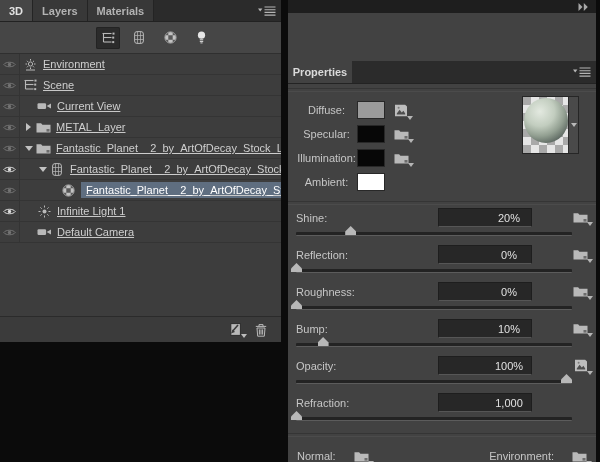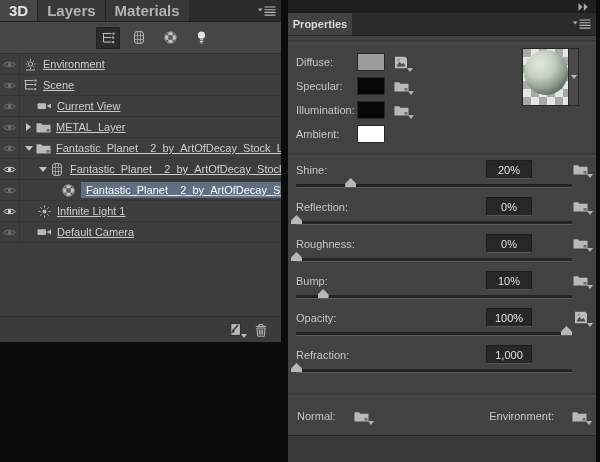--- a/index.html
+++ b/index.html
@@ -5,21 +5,21 @@
   html,body{margin:0;padding:0;background:#090909;}
   #screen{position:relative;width:600px;height:462px;background:#0b0b0b;overflow:hidden;
     font-family:"Liberation Sans",sans-serif;font-size:11px;color:#c8c8c8;-webkit-font-smoothing:antialiased;}
   .icon{display:inline-flex;align-items:center;justify-content:center;color:#b9b9b9;}
   svg{display:block;}
 
   
   .left-panel{position:absolute;left:0;top:0;width:281px;height:339px;background:#3d3d3d;}
   .tabbar{height:21px;background:#2b2b2b;display:flex;align-items:stretch;position:relative;border-bottom:1px solid #222;}
   .tab{display:flex;align-items:center;padding:0 9px;background:#383838;border-right:1px solid #242424;
-       color:#b3b3b3;font-weight:bold;font-size:15px;cursor:default;}
+       color:#b3b3b3;font-weight:bold;font-size:11px;cursor:default;}
   .tab.active{background:#464646;color:#e2e2e2;}
   .tabbar-rest{flex:1;background:#2b2b2b;}
   .panel-menu{position:absolute;right:5px;top:6px;color:#b5b5b5;}
 
   .toolbar{height:31px;background:#464646;border-bottom:1px solid #2f2f2f;display:flex;align-items:center;
            padding-left:96px;gap:7px;}
   .filter-btn{width:24px;height:22px;display:flex;align-items:center;justify-content:center;border-radius:2px;color:#c0c0c0;}
   .filter-btn.selected{background:#2b2b2b;box-shadow:inset 0 0 0 1px #232323;}
 
   .list{height:262px;background:#3d3d3d;overflow:hidden;text-decoration:underline;}
@@ -37,48 +37,48 @@
 
   .left-footer{height:25px;border-top:1px solid #2b2b2b;background:#3b3b3b;display:flex;align-items:center;
                justify-content:flex-end;gap:13px;padding-right:13px;}
   .lf-btn{position:relative;display:flex;align-items:center;}
   .mini-caret{position:absolute;right:-6px;bottom:-2px;color:#bdbdbd;}
 
   
   .right-panel{position:absolute;left:288px;top:0;width:308px;height:462px;background:#424242;display:flex;flex-direction:column;}
   .collapse-strip{height:13px;background:#1e1e1e;position:relative;flex:none;}
   .dbl-arrow{position:absolute;right:7px;top:3px;color:#a8a8a8;}
-  .rp-tabbar{height:22px;background:#2b2b2b;border-bottom:1px solid #232323;display:flex;position:relative;flex:none;}
+  .rp-tabbar{height:22px;background:#2b2b2b;border-bottom:1px solid #232323;display:flex;position:relative;flex:none;margin-top:48px;}
   .rp-tab{width:64px;display:flex;align-items:center;justify-content:center;background:#424242;font-weight:bold;color:#dadada;}
   .rp-content{flex:1;position:relative;display:flex;flex-direction:column;}
   .mat-header{height:27px;display:flex;align-items:center;padding:5px 8px 0;flex:none;}
   .mat-icon-btn{width:23px;height:23px;border:1px solid #4e4e4e;border-radius:2px;background:#3e3e3e;
                 display:flex;align-items:center;justify-content:center;}
   .mat-title{margin-left:9px;font-weight:bold;font-size:12px;color:#e2e2e2;}
   .sep{height:2px;flex:none;border-top:1px solid #353535;border-bottom:1px solid #4b4b4b;margin-top:4px;}
 
   .swatch-section{position:relative;padding:6px 8px 2px;flex:none;height:97px;}
   .swatch-row{display:flex;align-items:center;height:24px;}
-  .swatch-label{width:61px;text-align:left;color:#c6c6c6;flex:none;}
+  .swatch-label{width:61px;text-align:center;color:#c6c6c6;flex:none;}
   .swatch{width:26px;height:16px;border:1px solid #282828;flex:none;}
   .map-btn{margin-left:9px;position:relative;display:flex;align-items:center;}
   .map-caret{position:absolute;right:-5px;bottom:-3px;color:#b5b5b5;}
   .preview{position:absolute;right:17px;top:4px;width:55px;height:56px;border:1px solid #262626;display:flex;background:#4a4a4a;}
   .preview-img{flex:1;position:relative;
      background:repeating-conic-gradient(#e6e6e6 0% 25%, #a9a9a9 0% 50%);background-size:16px 16px;}
   .sphere{position:absolute;left:1px;top:1px;width:44px;height:45px;border-radius:50%;
      background:radial-gradient(circle at 36% 30%, #e3e9e0 0%, #c2cdbf 35%, #93a092 58%, #55605a 82%, #23282a 100%);}
   .preview-strip{width:9px;border-left:1px solid #2c2c2c;display:flex;align-items:center;justify-content:center;background:#4a4a4a;color:#e8e8e8;}
 
   .slider-section{padding:2px 8px 0;flex:none;}
   .slider-group{height:37px;}
   .sg-top{display:flex;align-items:center;height:21px;gap:32px;}
   .sg-label{flex:1;color:#c6c6c6;}
   .sg-value{width:44px;height:17px;background:#272727;border:1px solid #1e1e1e;border-bottom-color:#565656;
-            color:#e0e0e0;display:flex;align-items:center;justify-content:center;flex:none;}
+            color:#e0e0e0;display:flex;align-items:center;justify-content:center;flex:none;padding-left:48px;}
   .sg-map{width:24px;display:flex;justify-content:center;flex:none;}
   .sg-track-row{height:14px;padding-right:16px;}
   .track{position:relative;top:4px;height:3px;background:#232323;border-bottom:1px solid #5c5c5c;border-radius:1px;}
   .thumb{position:absolute;top:-6px;width:11px;height:9px;background:#b8b8b8;
          clip-path:polygon(50% 0,100% 60%,100% 100%,0 100%,0 60%);}
   .spacer{flex:1;}
   .maps-row{height:38px;display:flex;align-items:center;justify-content:space-between;padding:0 9px;flex:none;}
   .map-pair{display:flex;align-items:center;gap:9px;}
   .map-pair .lbl{color:#c6c6c6;}
 

